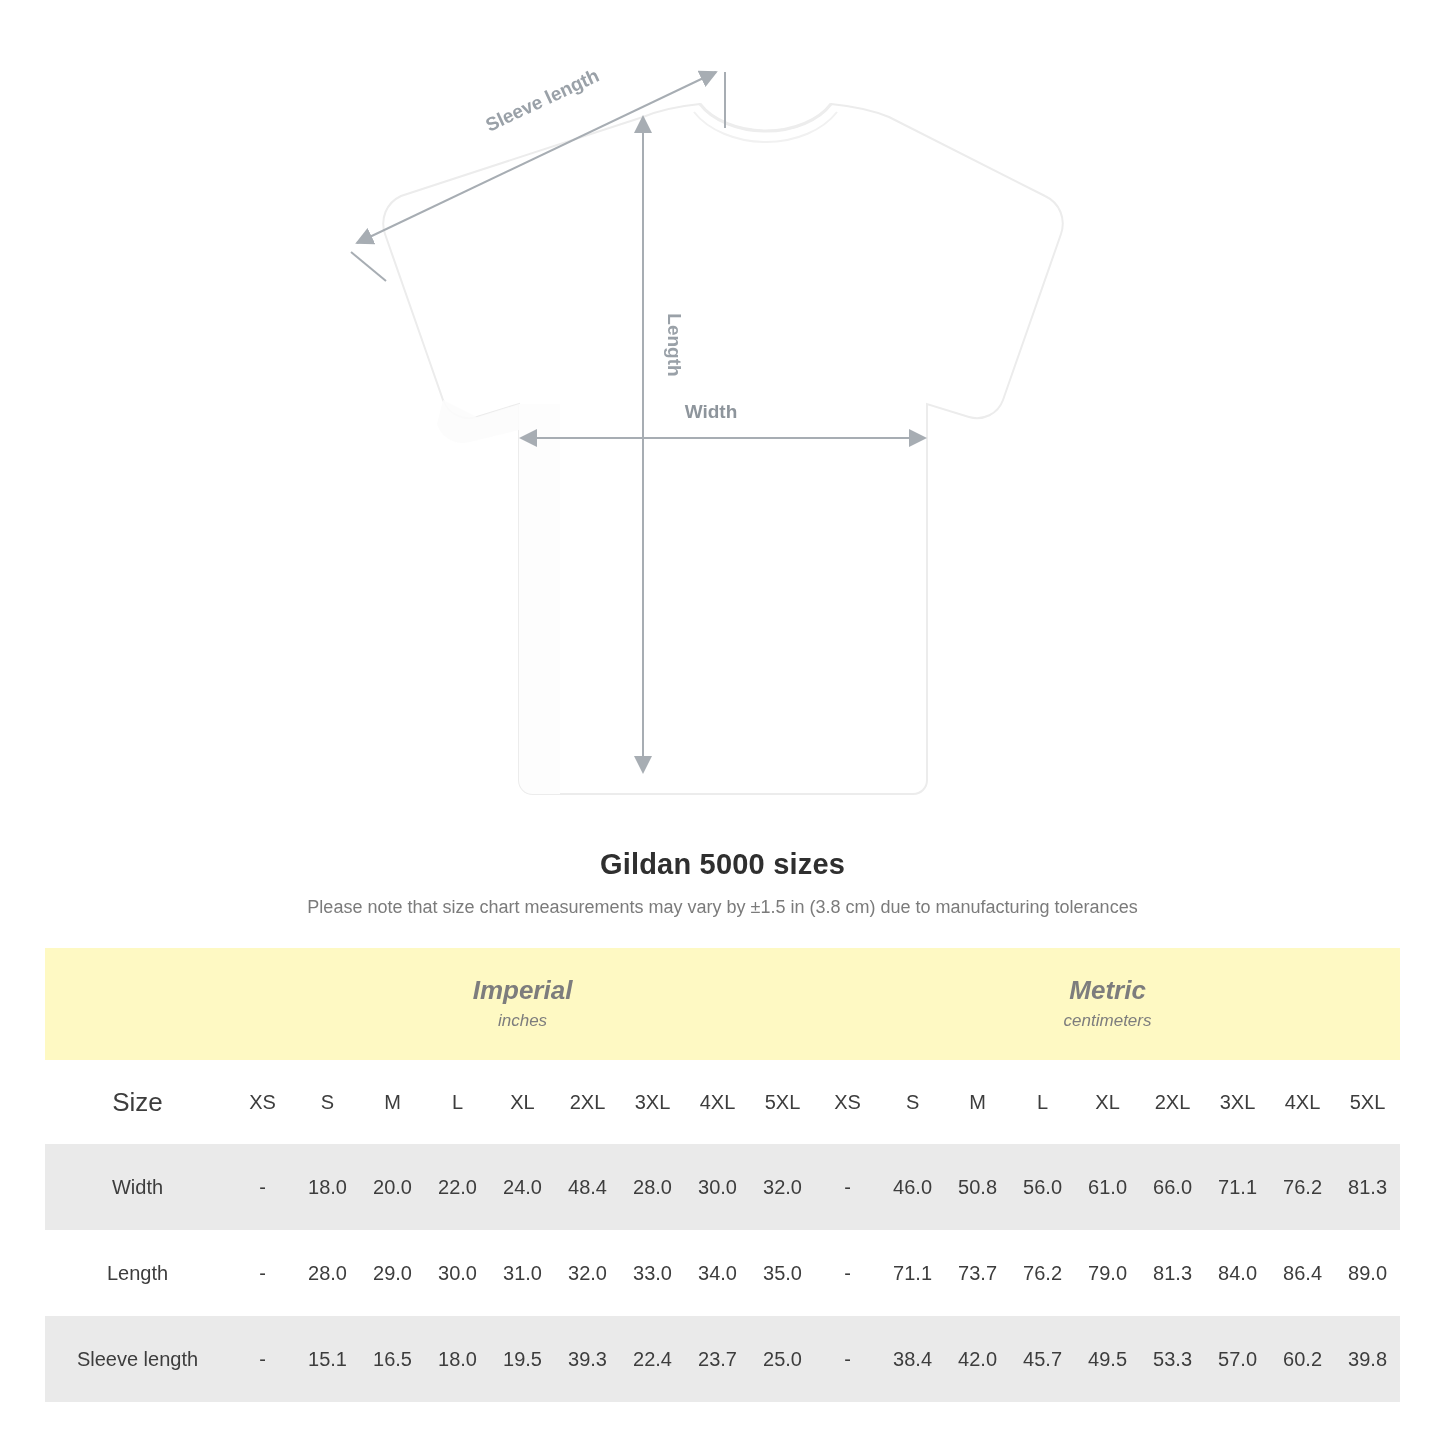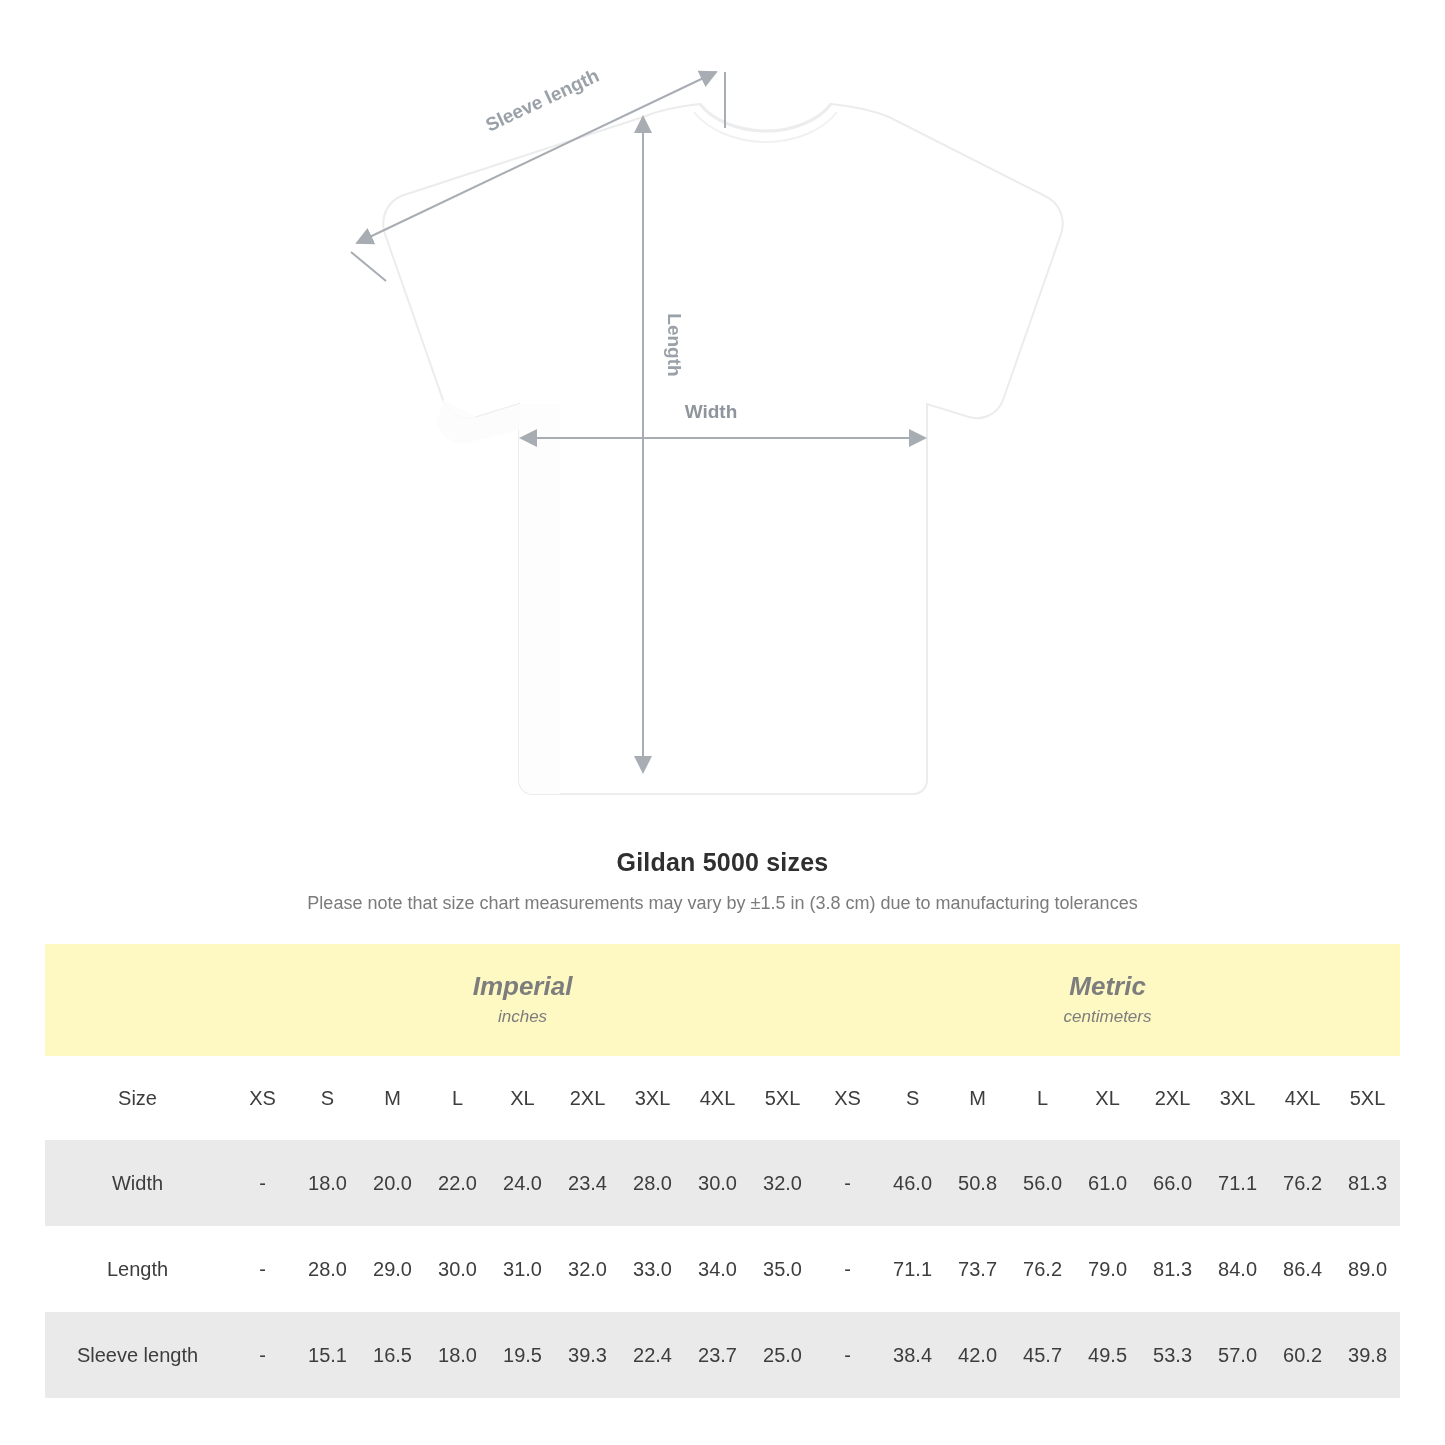--- a/index.html
+++ b/index.html
@@ -24,21 +24,21 @@
   .illustration svg {
     display: block;
   }
 
   
   .title-block {
     text-align: center;
     padding-top: 18px;
   }
   .chart-title {
-    font-size: 25px;
+    font-size: 29px;
     font-weight: bold;
     color: #2f2f2f;
     letter-spacing: 0.2px;
   }
   .chart-note {
     font-size: 18px;
     color: #7b7b7b;
     margin-top: 16px;
   }
 
@@ -74,21 +74,21 @@
     line-height: 1.6;
   }
   .size-header td {
     background: #ffffff;
     height: 82px;
     font-size: 20px;
     font-weight: bold;
     color: #3d3d3d;
   }
   .size-header td.label-cell {
-    font-size: 20px;
+    font-size: 26px;
   }
   tr.row-shaded td {
     background: #eaeaea;
   }
   tr.row-plain td {
     background: #ffffff;
   }
   tbody tr td {
     height: 84px;
     font-size: 20px;
@@ -226,21 +226,21 @@
       </tr>
     </thead>
     <tbody>
       <tr class="row-shaded">
         <td class="label-cell">Width</td>
         <td>-</td>
         <td>18.0</td>
         <td>20.0</td>
         <td>22.0</td>
         <td>24.0</td>
-        <td>23.4</td>
+        <td>48.4</td>
         <td>28.0</td>
         <td>30.0</td>
         <td>32.0</td>
         <td>-</td>
         <td>46.0</td>
         <td>50.8</td>
         <td>56.0</td>
         <td>61.0</td>
         <td>66.0</td>
         <td>71.1</td>

